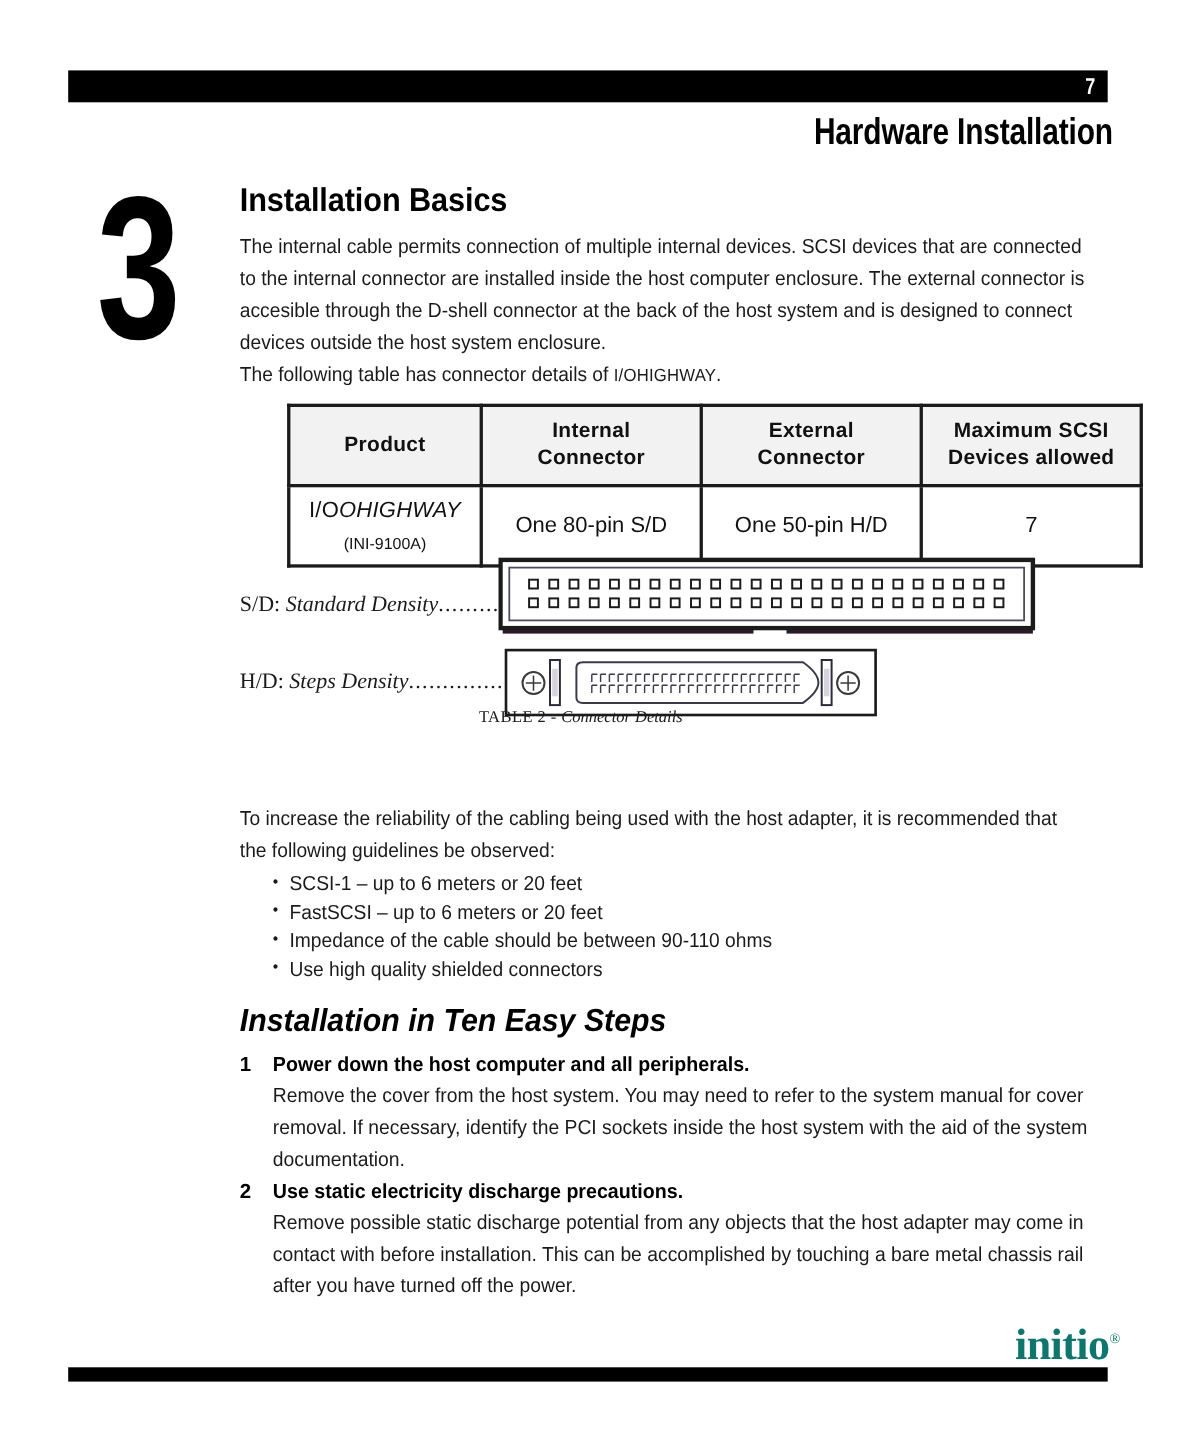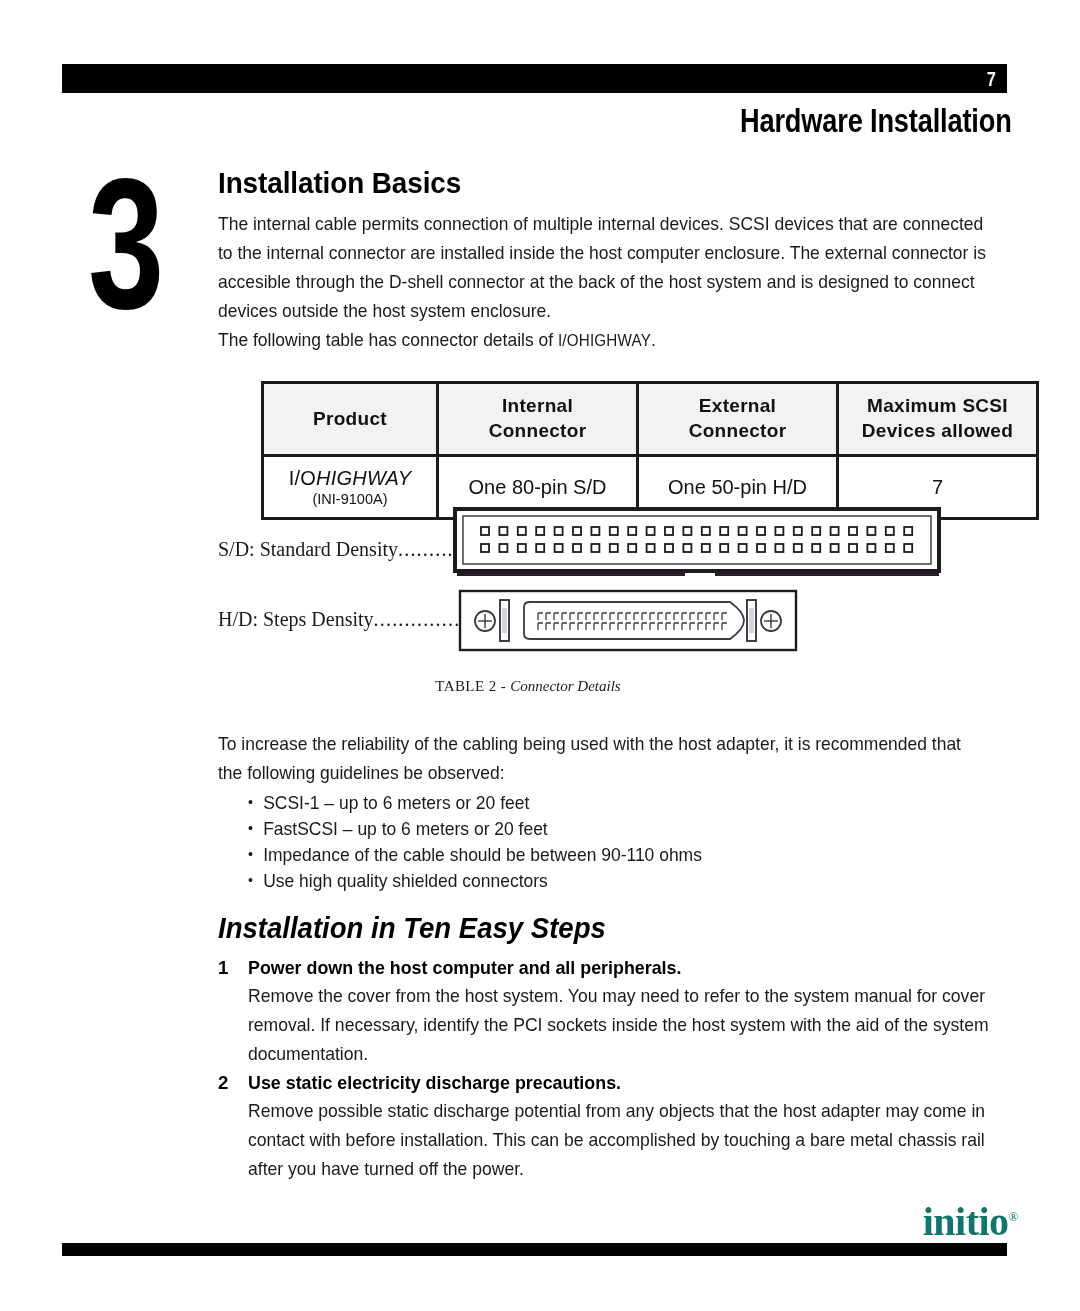--- a/index.html
+++ b/index.html
@@ -115,29 +115,29 @@
     height: 56px;
   }
   .prod-name {
     font-size: 20px;
     font-style: italic;
     font-weight: normal;
     letter-spacing: 0.2px;
     display: block;
   }
   .prod-name .io { font-style: normal; }
-  .prod-code { font-size: 14.5px; display: block; margin-top: 1px; }
+  .prod-code { font-size: 14.5px; display: block; margin-top: 11px; }
   .legend-label {
     font-family: "Liberation Serif", serif;
     font-size: 20px;
     color: #1a1a1a;
     white-space: nowrap;
     overflow: hidden;
   }
-  .legend-label .it { }
+  .legend-label .it { font-style: italic; }
   .legend-label .dots { letter-spacing: 1.2px; }
 
   .caption {
     font-family: "Liberation Serif", serif;
     font-size: 15px;
     color: #1a1a1a;
     text-align: center;
   }
   .caption .cap-lead { font-variant: small-caps; letter-spacing: 0.4px; }
   .caption .cap-it { font-style: italic; }
@@ -231,21 +231,21 @@
     <div style="position:absolute; left:0; top:166px; width:795px;">
       <h1 class="sec-title">Installation Basics</h1>
     </div>
 
     <div class="body-text" style="position:absolute; left:0; top:209px; width:810px;">The internal cable permits connection of multiple internal devices. SCSI devices that are connected to the internal connector are installed inside the host computer enclosure. The external connector is accesible through the D-shell connector at the back of the host system and is designed to connect devices outside the host system enclosure.</div>
 
     <div class="body-text" style="position:absolute; left:0; top:325px; width:810px;">
       <span>The following table has connector details of </span><span class="smallcaps">I/OHIGHWAY</span><span>.</span>
     </div>
 
-    <div style="position:absolute; left:4px; top:381px;padding-left:39px;">
+    <div style="position:absolute; left:4px; top:367px;padding-left:39px;">
       <table class="conn-table">
         <thead>
           <tr>
             <th style="width:175px;">
               <span>Product</span>
             </th>
             <th style="width:200px;">
               <span>Internal</span><br>
               <span>Connector</span>
             </th>
@@ -255,21 +255,21 @@
             </th>
             <th style="width:200px;">
               <span>Maximum SCSI</span><br>
               <span>Devices allowed</span>
             </th>
           </tr>
         </thead>
         <tbody>
           <tr>
             <td>
-              <span class="prod-name"><span class="io">I/O</span><span>HIGHWAY</span></span>
+              <span class="prod-name"><span class="io">I/O</span><span>OHIGHWAY</span></span>
               <span class="prod-code">(INI-9100A)</span>
             </td>
             <td>One 80-pin S/D</td>
             <td>One 50-pin H/D</td>
             <td>7</td>
           </tr>
         </tbody>
       </table>
     </div>
 
@@ -415,21 +415,21 @@
             <path d="M224 34 v7 M224 34 h5"></path>
             <path d="M232 34 v7 M232 34 h5"></path>
           <path d="M240 34 v7 M240 34 h5"></path>
             <path d="M248 34 v7 M248 34 h5"></path>
             <path d="M256 34 v7 M256 34 h5"></path>
             <path d="M264 34 v7 M264 34 h5"></path>
         </g>
       </svg>
     </div>
 
-    <div class="caption" style="position:absolute; left:80px; top:678px; width:460px;font-family:Liberation Serif, serif;">
+    <div class="caption" style="position:absolute; left:80px; top:644px; width:460px;font-family:Liberation Serif, serif;">
       <span class="cap-lead">TABLE 2 - </span><span class="cap-it">Connector Details</span>
     </div>
 
     <div class="body-text" style="position:absolute; left:0; top:729px; width:810px;">To increase the reliability of the cabling being used with the host adapter, it is recommended that the following guidelines be observed:</div>
 
     <ul class="guidelines" style="position:absolute; left:0; top:786px; width:810px;">
       <li>SCSI-1 – up to 6 meters or 20 feet</li>
       <li>FastSCSI – up to 6 meters or 20 feet</li>
       <li>Impedance of the cable should be between 90-110 ohms</li>
       <li>Use high quality shielded connectors</li>

